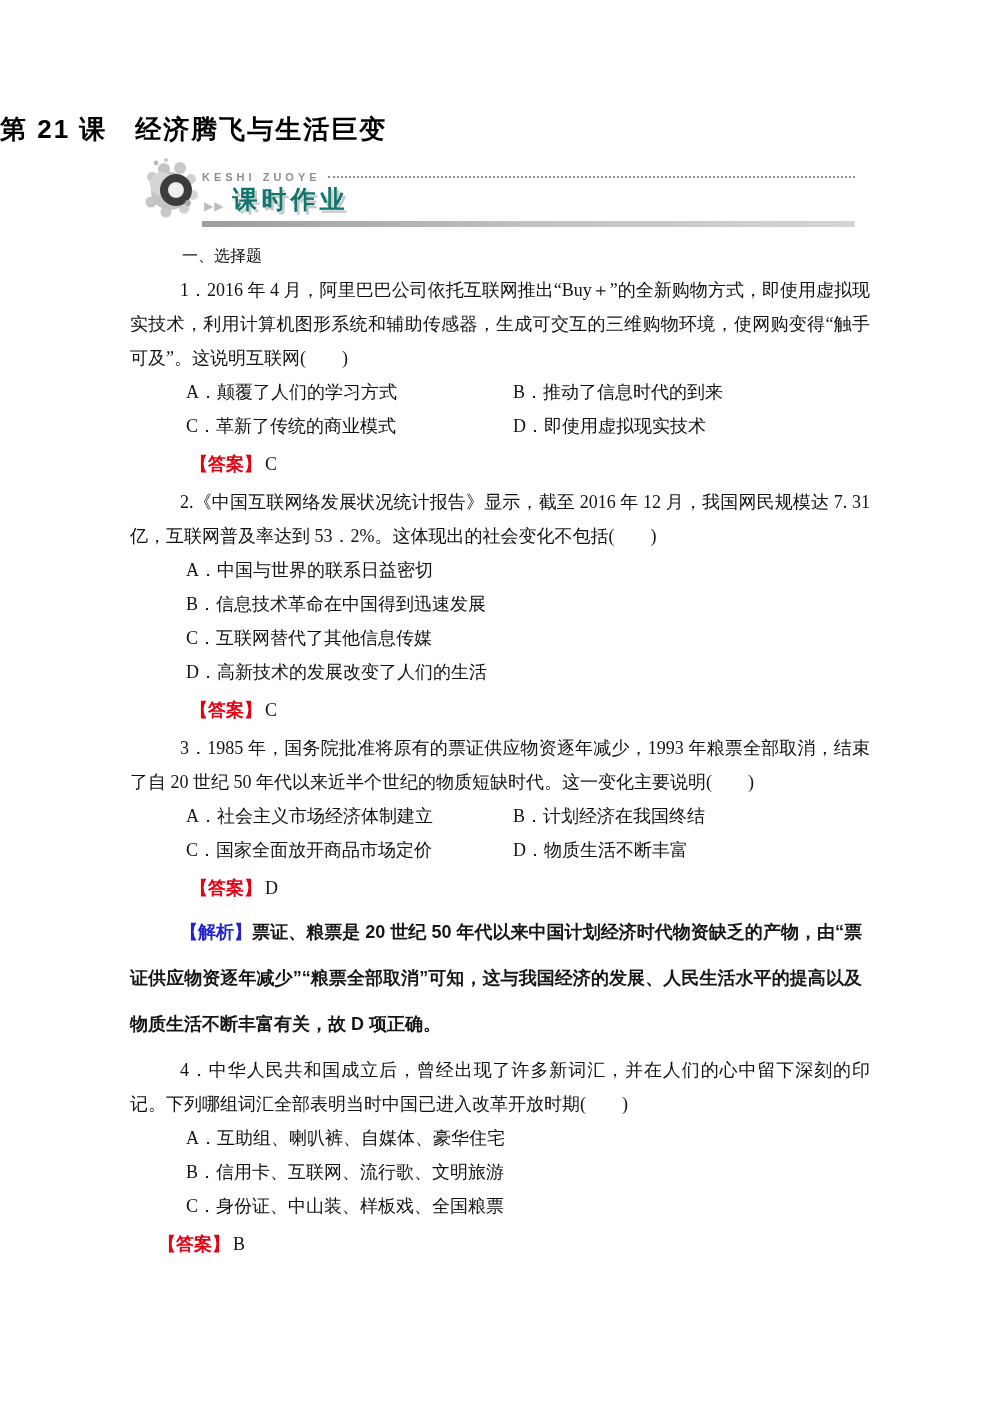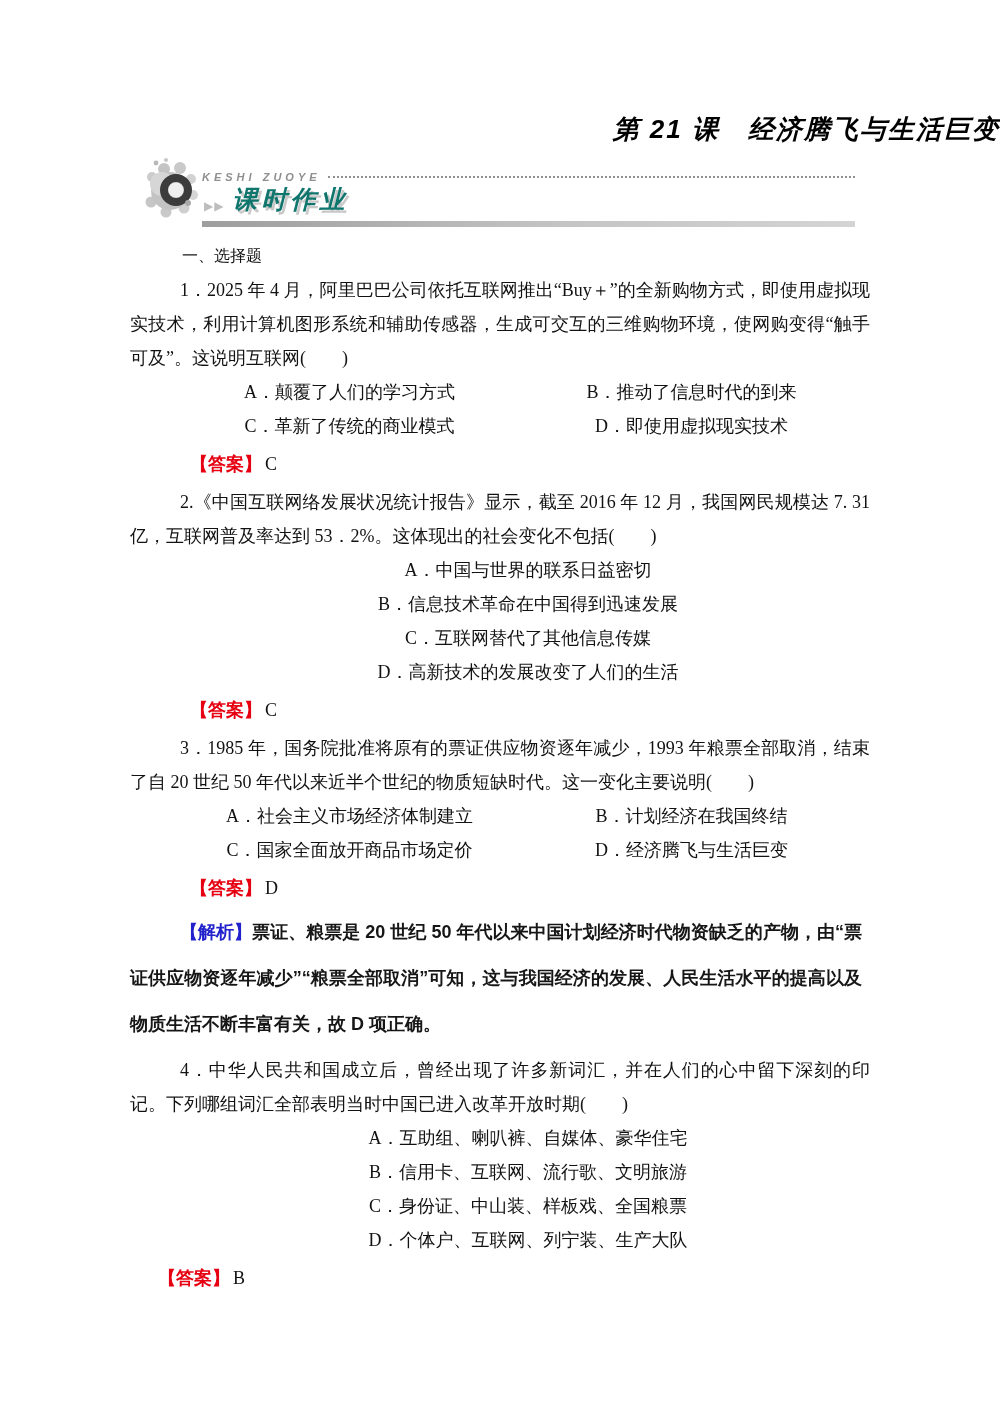--- a/index.html
+++ b/index.html
@@ -1,47 +1,47 @@
 <!DOCTYPE html>
 <html lang="zh"><head>
 <meta charset="utf-8">
 <style>
   html,body{margin:0;padding:0;background:#ffffff;}
   body{width:1000px;height:1414px;overflow:hidden;
        font-family:"Liberation Serif","DejaVu Serif",serif;color:#121212;}
   .page{padding-top:112px;}
 
   
-  .doc-title{margin:0 0 16px 0;text-align:right;
+  .doc-title{margin:0 0 16px 0;text-align:left;
     font-family:"Liberation Sans","DejaVu Sans",sans-serif;
-    font-size:26px;font-weight:bold;letter-spacing:2px;color:#000;font-style:italic;}
+    font-size:26px;font-weight:bold;letter-spacing:2px;color:#000;}
 
   
-  .banner{position:relative;margin:0 145px 0 140px;height:66px;font-style:italic;}
+  .banner{position:relative;margin:0 145px 0 140px;height:66px;}
   .banner-icon{position:absolute;left:2px;top:-8px;width:62px;height:70px;}
   .banner-right{margin-left:62px;}
   .eyebrow-row{display:flex;align-items:center;height:16px;padding-top:6px;}
   .eyebrow{font-family:"Liberation Sans","DejaVu Sans",sans-serif;
     font-size:11px;font-weight:bold;color:#8f8f8f;letter-spacing:4px;white-space:nowrap;}
   .dotted{flex:1;height:0;border-top:2px dotted #8f8f8f;margin-left:7px;}
   .main-row{display:flex;align-items:flex-end;margin-top:1px;height:30px;}
   .chevrons{font-size:12px;color:#bdbdbd;letter-spacing:1px;margin:0 8px 3px 2px;
     font-family:"DejaVu Sans",sans-serif;}
   .banner-label{font-family:"Liberation Sans","DejaVu Sans",sans-serif;
     font-size:25px;font-weight:bold;color:#0f766e;letter-spacing:4px;
     text-shadow:2.5px 2.5px 0 #c9c9c9;}
   .bar{height:6px;margin-top:5px;
     background:linear-gradient(to right,#9d9d9d 0%,#c4c4c4 55%,#d4d4d4 100%);}
 
   
   .content{margin:0 130px;font-size:18px;line-height:34px;}
   .sec-heading{margin:10px 0 0 0;padding-left:52px;font-weight:normal;font-size:16px;}
   .q{margin:0 0 3px 0;}
   .stem{margin:0;text-indent:50px;text-align:justify;}
-  .options{padding-left:56px;text-align:center;}
+  .options{padding-left:56px;}
   .options.grid{display:grid;grid-template-columns:327px 1fr;}
   .opt{white-space:nowrap;}
   .answer{margin:4px;padding-left:56px;}
   .answer.flush{padding-left:24px;}
   .ans-label{color:#e60012;font-family:"Liberation Sans","DejaVu Sans",sans-serif;font-weight:bold;}
   .ans-value{color:#121212;margin-left:3px;}
   .analysis{margin:4px 8px 6px 0;line-height:46px;text-indent:50px;text-align:justify;
     font-family:"Liberation Sans","DejaVu Sans",sans-serif;font-weight:600;color:#161616;}
   .ana-label{color:#2222cc;font-weight:bold;}
 </style>
@@ -81,21 +81,21 @@
       </div>
       <div class="bar"></div>
     </div>
   </div>
 
   <div class="content">
 
     <p class="sec-heading">一、选择题</p>
 
     <section class="q">
-      <p class="stem">1．2025 年 4 月，阿里巴巴公司依托互联网推出“Buy＋”的全新购物方式，即使用虚拟现实技术，利用计算机图形系统和辅助传感器，生成可交互的三维购物环境，使网购变得“触手可及”。这说明互联网(　　)</p>
+      <p class="stem">1．2016 年 4 月，阿里巴巴公司依托互联网推出“Buy＋”的全新购物方式，即使用虚拟现实技术，利用计算机图形系统和辅助传感器，生成可交互的三维购物环境，使网购变得“触手可及”。这说明互联网(　　)</p>
       <div class="options grid">
         <div class="opt">A．颠覆了人们的学习方式</div>
         <div class="opt">B．推动了信息时代的到来</div>
         <div class="opt">C．革新了传统的商业模式</div>
         <div class="opt">D．即使用虚拟现实技术</div>
       </div>
       <p class="answer">
         <span class="ans-label">【答案】</span><span class="ans-value">C</span>
       </p>
     </section>
@@ -112,37 +112,36 @@
         <span class="ans-label">【答案】</span><span class="ans-value">C</span>
       </p>
     </section>
 
     <section class="q">
       <p class="stem">3．1985 年，国务院批准将原有的票证供应物资逐年减少，1993 年粮票全部取消，结束了自 20 世纪 50 年代以来近半个世纪的物质短缺时代。这一变化主要说明(　　)</p>
       <div class="options grid">
         <div class="opt">A．社会主义市场经济体制建立</div>
         <div class="opt">B．计划经济在我国终结</div>
         <div class="opt">C．国家全面放开商品市场定价</div>
-        <div class="opt">D．经济腾飞与生活巨变</div>
+        <div class="opt">D．物质生活不断丰富</div>
       </div>
       <p class="answer">
         <span class="ans-label">【答案】</span><span class="ans-value">D</span>
       </p>
       <p class="analysis">
         <span class="ana-label">【解析】</span><span class="ana-text">票证、粮票是 20 世纪 50 年代以来中国计划经济时代物资缺乏的产物，由“票证供应物资逐年减少”“粮票全部取消”可知，这与我国经济的发展、人民生活水平的提高以及物质生活不断丰富有关，故 D 项正确。</span>
       </p>
     </section>
 
     <section class="q">
       <p class="stem">4．中华人民共和国成立后，曾经出现了许多新词汇，并在人们的心中留下深刻的印记。下列哪组词汇全部表明当时中国已进入改革开放时期(　　)</p>
       <div class="options">
         <div class="opt">A．互助组、喇叭裤、自媒体、豪华住宅</div>
         <div class="opt">B．信用卡、互联网、流行歌、文明旅游</div>
         <div class="opt">C．身份证、中山装、样板戏、全国粮票</div>
-        <div class="opt">D．个体户、互联网、列宁装、生产大队</div>
       </div>
       <p class="answer flush">
         <span class="ans-label">【答案】</span><span class="ans-value">B</span>
       </p>
     </section>
 
   </div>
 </div>
 
 </body></html>

